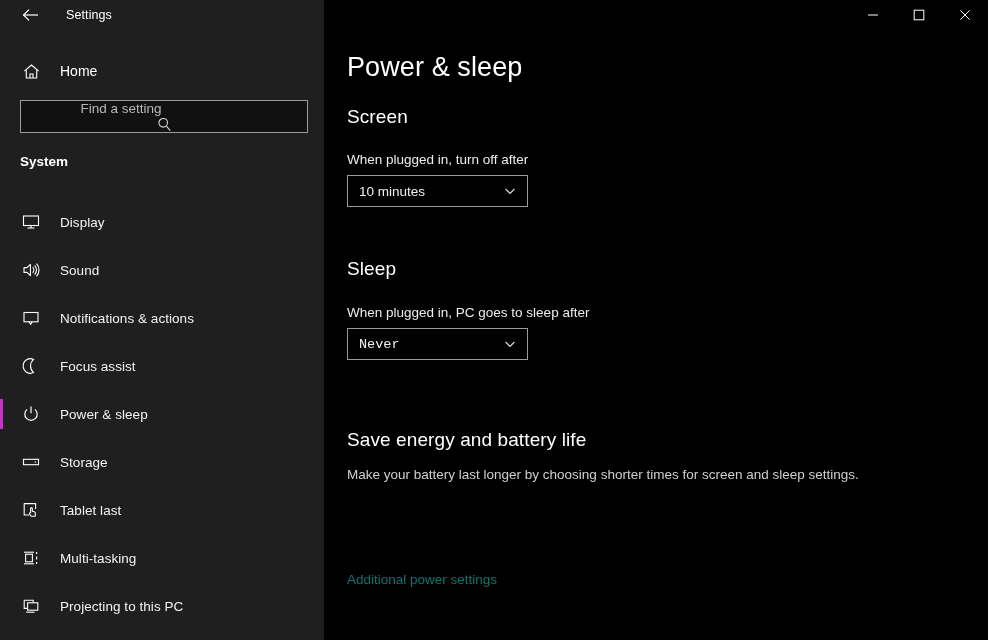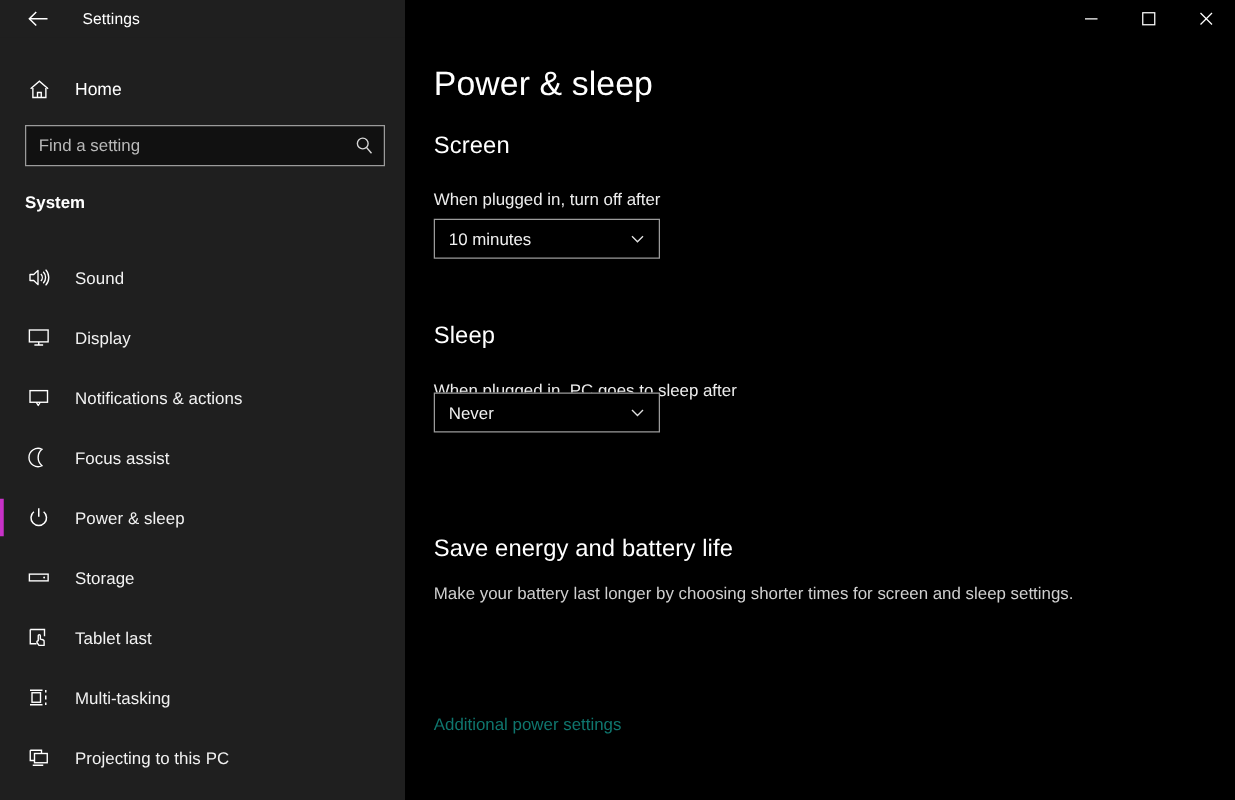--- a/index.html
+++ b/index.html
@@ -94,20 +94,21 @@
     margin-left: 6px;
   }
   .searchbox {
     position: absolute;
     left: 20px; top: 100px;
     width: 288px; height: 33px;
     background: #111111;
     border: 1px solid #9b9b9b;
     display: flex;
     align-items: center;
+    flex-direction: column;
   }
   .search-input {
     flex: 1;
     background: transparent;
     border: none;
     outline: none;
     font-family: "Liberation Sans", sans-serif;
     font-size: 13.5px;
     color: #e6e6e6;
     padding-left: 10px;
@@ -196,21 +197,21 @@
     left: 23px;
     width: 181px;
     height: 32px;
     background: #000000;
     border: 1px solid #9b9b9b;
     display: flex;
     align-items: center;
     gap: 26px;
   }
   .combo.screen { top: 145px; }
-  .combo.sleep  { top: 284px; }
+  .combo.sleep  { top: 298px; font-family: Liberation Mono, monospace; }
   .combo-value {
     flex: 1;
     font-size: 13.5px;
     color: #f0f0f0;
     padding-left: 11px;
   }
   .combo-chev {
     width: 34px;
     display: flex; align-items: center; justify-content: center;
   }
@@ -257,39 +258,39 @@
     </div>
 
     <div class="section-title">System</div>
 
     <div class="navlist">
 
       <div class="navitem">
         <span class="accent"></span>
         <span class="nav-icon">
           <svg width="20" height="20" viewBox="0 0 20 20">
+            <rect x="2.5" y="4" width="15" height="9.5" fill="none" stroke="#ffffff" stroke-width="1.1"></rect>
+            <line x1="10" y1="13.5" x2="10" y2="16" stroke="#ffffff" stroke-width="1.1"></line>
+            <line x1="6.5" y1="16" x2="13.5" y2="16" stroke="#ffffff" stroke-width="1.1"></line>
+          </svg>
+        </span>
+        <span class="nav-label">Display</span>
+      </div>
+
+      <div class="navitem">
+        <span class="accent"></span>
+        <span class="nav-icon">
+          <svg width="20" height="20" viewBox="0 0 20 20">
             <path d="M3 7.6 L6 7.6 L9.4 4.3 L9.4 15.7 L6 12.4 L3 12.4 Z" fill="none" stroke="#ffffff" stroke-width="1.1" stroke-linejoin="round"></path>
             <path d="M11.7 7.2 A4 4 0 0 1 11.7 12.8" fill="none" stroke="#ffffff" stroke-width="1.1"></path>
             <path d="M13.6 5.4 A6.6 6.6 0 0 1 13.6 14.6" fill="none" stroke="#ffffff" stroke-width="1.1"></path>
             <path d="M15.5 3.7 A9.2 9.2 0 0 1 15.5 16.3" fill="none" stroke="#ffffff" stroke-width="1.1"></path>
           </svg>
         </span>
         <span class="nav-label">Sound</span>
-      </div>
-
-      <div class="navitem">
-        <span class="accent"></span>
-        <span class="nav-icon">
-          <svg width="20" height="20" viewBox="0 0 20 20">
-            <rect x="2.5" y="4" width="15" height="9.5" fill="none" stroke="#ffffff" stroke-width="1.1"></rect>
-            <line x1="10" y1="13.5" x2="10" y2="16" stroke="#ffffff" stroke-width="1.1"></line>
-            <line x1="6.5" y1="16" x2="13.5" y2="16" stroke="#ffffff" stroke-width="1.1"></line>
-          </svg>
-        </span>
-        <span class="nav-label">Display</span>
       </div>
 
       <div class="navitem">
         <span class="accent"></span>
         <span class="nav-icon">
           <svg width="20" height="20" viewBox="0 0 20 20">
             <rect x="3" y="4.5" width="14" height="9.3" fill="none" stroke="#ffffff" stroke-width="1.1"></rect>
             <path d="M8 13.8 L9.6 16.4 L11.2 13.8" fill="none" stroke="#ffffff" stroke-width="1.1" stroke-linejoin="round"></path>
           </svg>
         </span>

